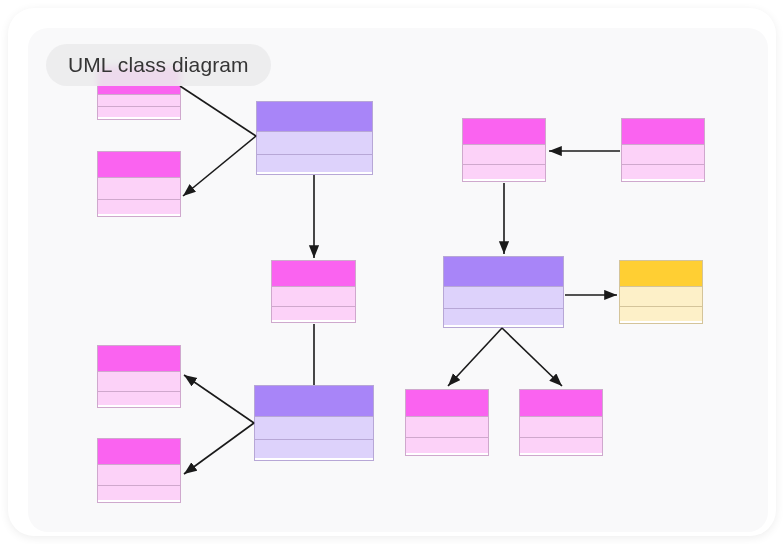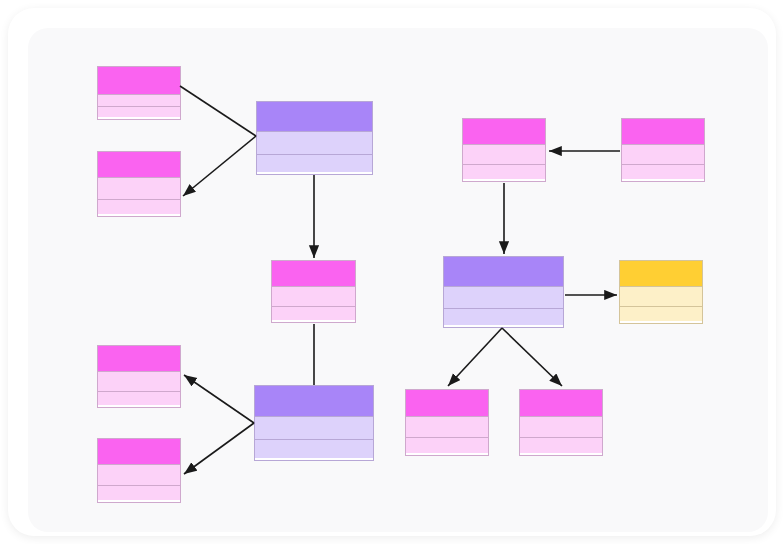--- a/index.html
+++ b/index.html
@@ -199,15 +199,18 @@
           <polyline points="496,175 496,246" fill="none" stroke="#1a1a1a" stroke-width="1.6" id="edge-topright-a-to-midmain" marker-end="url(#arrowhead)"></polyline>
           <polyline points="306,316 306,377" fill="none" stroke="#1a1a1a" stroke-width="1.6" id="edge-midcenter-to-bottom"></polyline>
           <polyline points="557,287 609,287" fill="none" stroke="#1a1a1a" stroke-width="1.6" id="edge-midmain-to-yellow" marker-end="url(#arrowhead)"></polyline>
           <polyline points="494,320 440,378" fill="none" stroke="#1a1a1a" stroke-width="1.6" id="edge-midmain-to-br-a" marker-end="url(#arrowhead)"></polyline>
           <polyline points="494,320 554,378" fill="none" stroke="#1a1a1a" stroke-width="1.6" id="edge-midmain-to-br-b" marker-end="url(#arrowhead)"></polyline>
           <polyline points="246,415 176,367" fill="none" stroke="#1a1a1a" stroke-width="1.6" id="edge-bottom-to-bl-a" marker-end="url(#arrowhead)"></polyline>
           <polyline points="246,415 176,466" fill="none" stroke="#1a1a1a" stroke-width="1.6" id="edge-bottom-to-bl-b" marker-end="url(#arrowhead)"></polyline>
         </g>
     </svg>
 
+    <div class="title-pill">
+      <span class="title-text">UML class diagram</span>
+    </div>
 
   </div>
 </div>
 
 </body></html>

